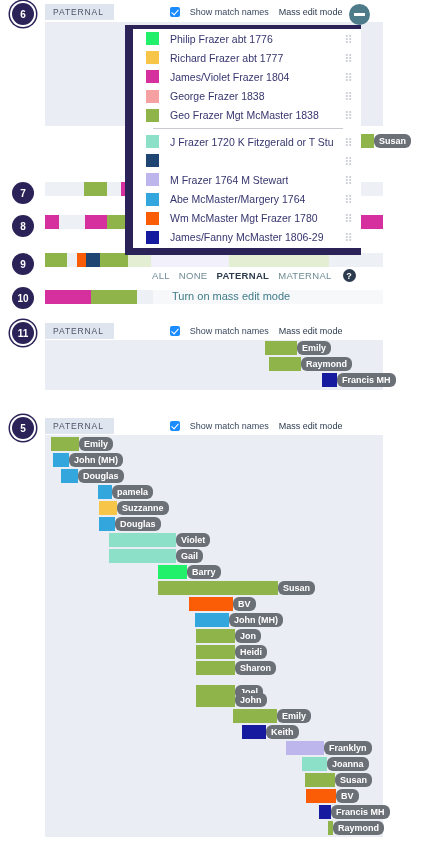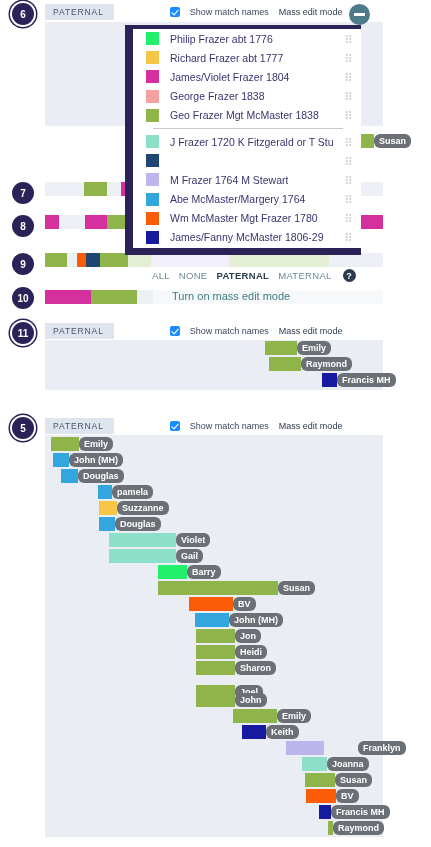--- a/index.html
+++ b/index.html
@@ -326,21 +326,21 @@
         <span class="mname">John</span>
       </div>
       <div class="mrow" style="left: 233px; top: 709px;">
         <span class="mseg" style="width: 44px; background: rgb(143, 181, 74);"></span>
         <span class="mname">Emily</span>
       </div>
       <div class="mrow" style="left: 242px; top: 725px; align-items: flex-end;">
         <span class="mseg" style="width: 24px; background: rgb(21, 26, 158);"></span>
         <span class="mname">Keith</span>
       </div>
-      <div class="mrow" style="left: 286px; top: 741px; gap: 34px;">
+      <div class="mrow" style="left: 286px; top: 741px;">
         <span class="mseg" style="width: 38px; background: rgb(189, 182, 236);"></span>
         <span class="mname">Franklyn</span>
       </div>
       <div class="mrow" style="left: 302px; top: 757px;">
         <span class="mseg" style="width: 25px; background: rgb(140, 224, 200);"></span>
         <span class="mname">Joanna</span>
       </div>
       <div class="mrow" style="left: 305px; top: 773px;">
         <span class="mseg" style="width: 30px; background: rgb(143, 181, 74);"></span>
         <span class="mname">Susan</span>

